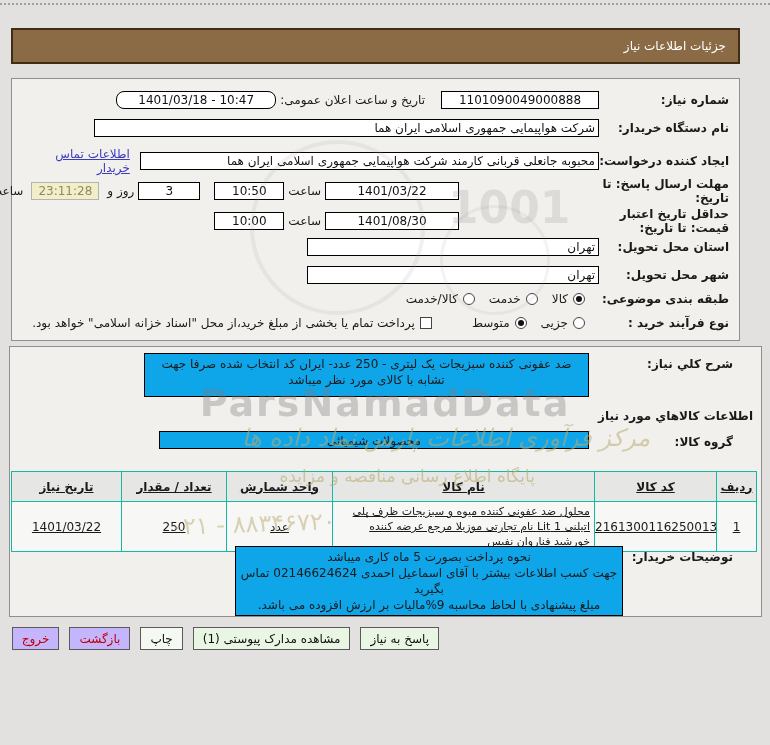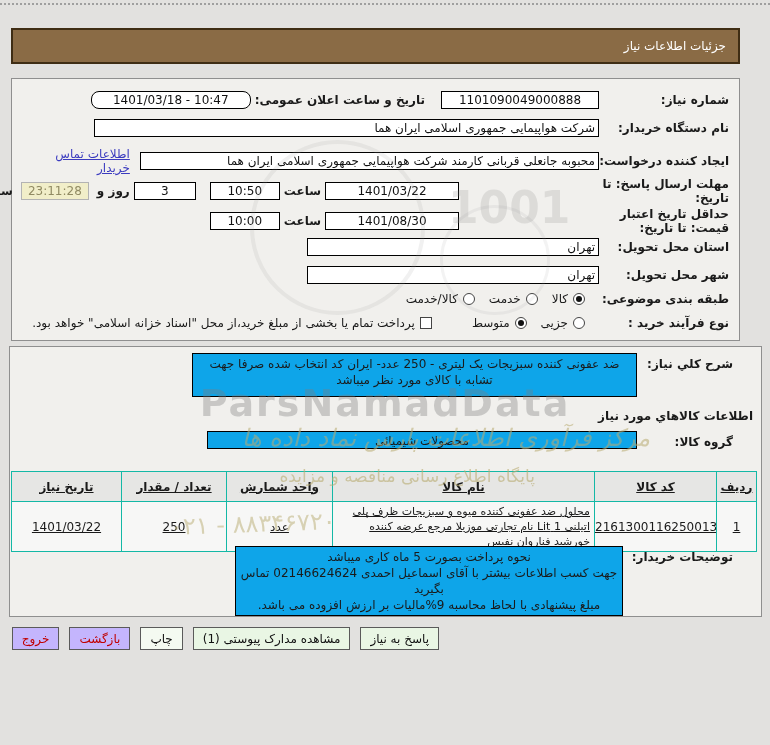--- a/index.html
+++ b/index.html
@@ -39,38 +39,38 @@
   .ltr { direction:ltr; }
   .rtl-text { text-align:right; }
   .w-need { width:158px; }
   .w-ann  { width:160px;border-radius:8px; }
   .w-wide { width:505px; }
   .w-crt  { width:473px; }
   .w-date { width:134px; margin-right:140px; }
   .w-time { width:70px; }
   .w-days { width:62px; margin-right:14px; }
   .w-city { width:292px; }
-  .mini-lbl { margin:0 4px; flex:none;font-weight:bold; }
+  .mini-lbl { margin:0 4px; flex:none; }
   .link { color:#3b3bbf; margin-right:10px; cursor:pointer;text-decoration:underline; }
   .cd {
     width:68px; height:18px; line-height:16px; text-align:center;
     background:#f1eec9; border:1px solid #b3b3b3; color:#908a62;
     direction:ltr; margin:0 4px; flex:none;
   }
   .opt { display:flex; align-items:center; gap:5px; margin-right:14px; flex:none; }
   .opt:first-of-type { margin-right:6px; }
   .radio {
     width:12px; height:12px; border:1px solid #444; border-radius:50%;
     background:#fff; position:relative; flex:none; display:inline-block;
   }
   .radio.on::after { content:""; position:absolute; inset:2px; background:#111; border-radius:50%; }
   .cb { width:12px; height:12px; border:1px solid #444; background:#fff; flex:none; display:inline-block; }
   .cb-group { margin-right:40px; }
   .p2row { position:absolute; right:28px; left:10px; display:flex; align-items:flex-start; }
-  .p2lbl { flex:none; width:96px; font-weight:bold; padding-top:4px; }
+  .p2lbl { flex:none; width:96px; font-weight:bold; padding-top:4px;margin-left:48px; }
   .p2lbl-notes { flex:none; width:110px; font-weight:bold; padding-top:4px; }
   .tbox {
     border:1px solid #000; background:#0ea5e9; padding:2px 4px;
     line-height:16px; text-align:center;
   }
   .descbox { width:445px; min-height:44px; }
   .groupbox { width:430px; height:18px; line-height:14px; }
   .notesbox { width:388px; min-height:56px; }
   .heading { position:absolute; top:62px; right:8px; font-weight:bold; }
 

